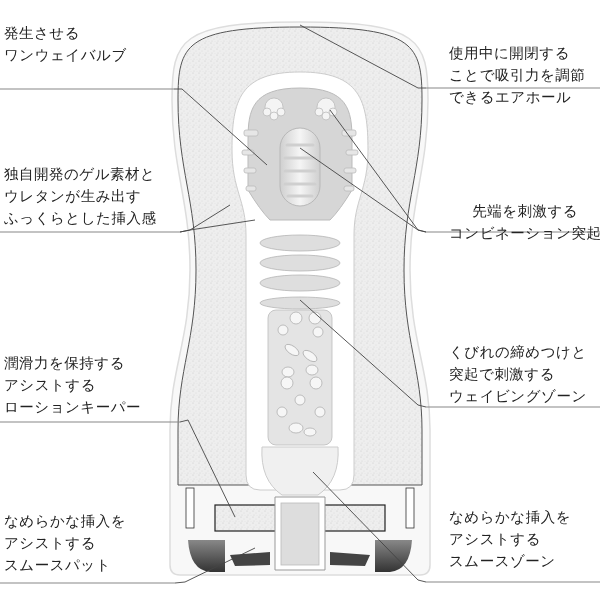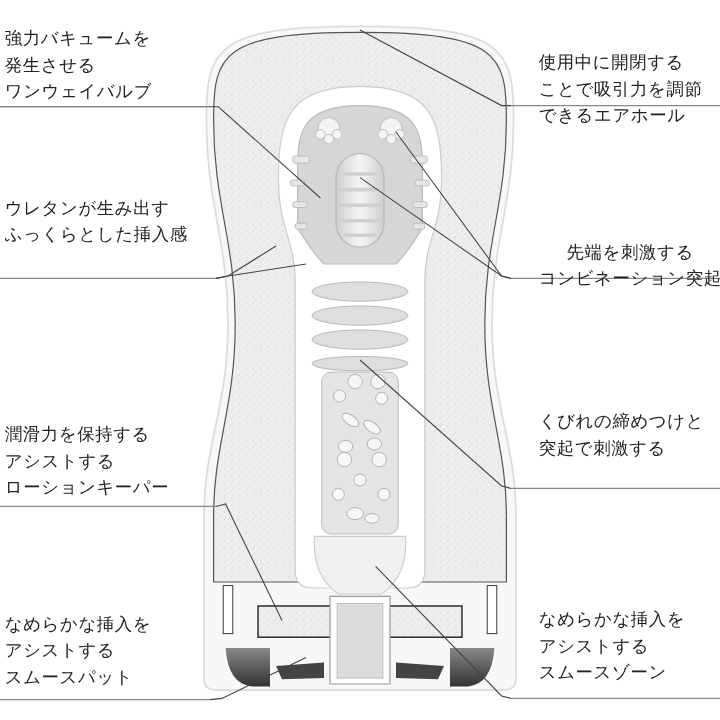--- a/index.html
+++ b/index.html
@@ -139,25 +139,25 @@
     <polyline points="426,232 418,230 330,110"></polyline>
     <polyline points="426,232 418,230 300,148"></polyline>
     <polyline points="180,422 188,420 235,517"></polyline>
     <polyline points="426,407 418,405 300,300"></polyline>
     <polyline points="175,583 185,582 255,548"></polyline>
     <polyline points="426,582 418,580 313,472"></polyline>
   </g>
 </svg>
 
 <div class="label label-left" style="top:22px;">
-  <span class="line">強力バキュームを</span>
   <span class="line">発生させる</span>
   <span class="line">ワンウェイバルブ</span>
 </div>
 <div class="label label-left" style="top:163px;">
+  <span class="line">独自開発のゲル素材と</span>
   <span class="line">ウレタンが生み出す</span>
   <span class="line">ふっくらとした挿入感</span>
 </div>
 <div class="label label-left" style="top:352px;">
   <span class="line">潤滑力を保持する</span>
   <span class="line">アシストする</span>
   <span class="line">ローションキーパー</span>
 </div>
 <div class="label label-left" style="top:510px;">
   <span class="line">なめらかな挿入を</span>
@@ -170,18 +170,19 @@
   <span class="line">ことで吸引力を調節</span>
   <span class="line">できるエアホール</span>
 </div>
 <div class="label label-right" style="top:200px;text-align:center;">
   <span class="line">先端を刺激する</span>
   <span class="line">コンビネーション突起</span>
 </div>
 <div class="label label-right" style="top:341px;">
   <span class="line">くびれの締めつけと</span>
   <span class="line">突起で刺激する</span>
+  <span class="line">ウェイビングゾーン</span>
 </div>
 <div class="label label-right" style="top:506px;">
   <span class="line">なめらかな挿入を</span>
   <span class="line">アシストする</span>
   <span class="line">スムースゾーン</span>
 </div>
 
 </body></html>

